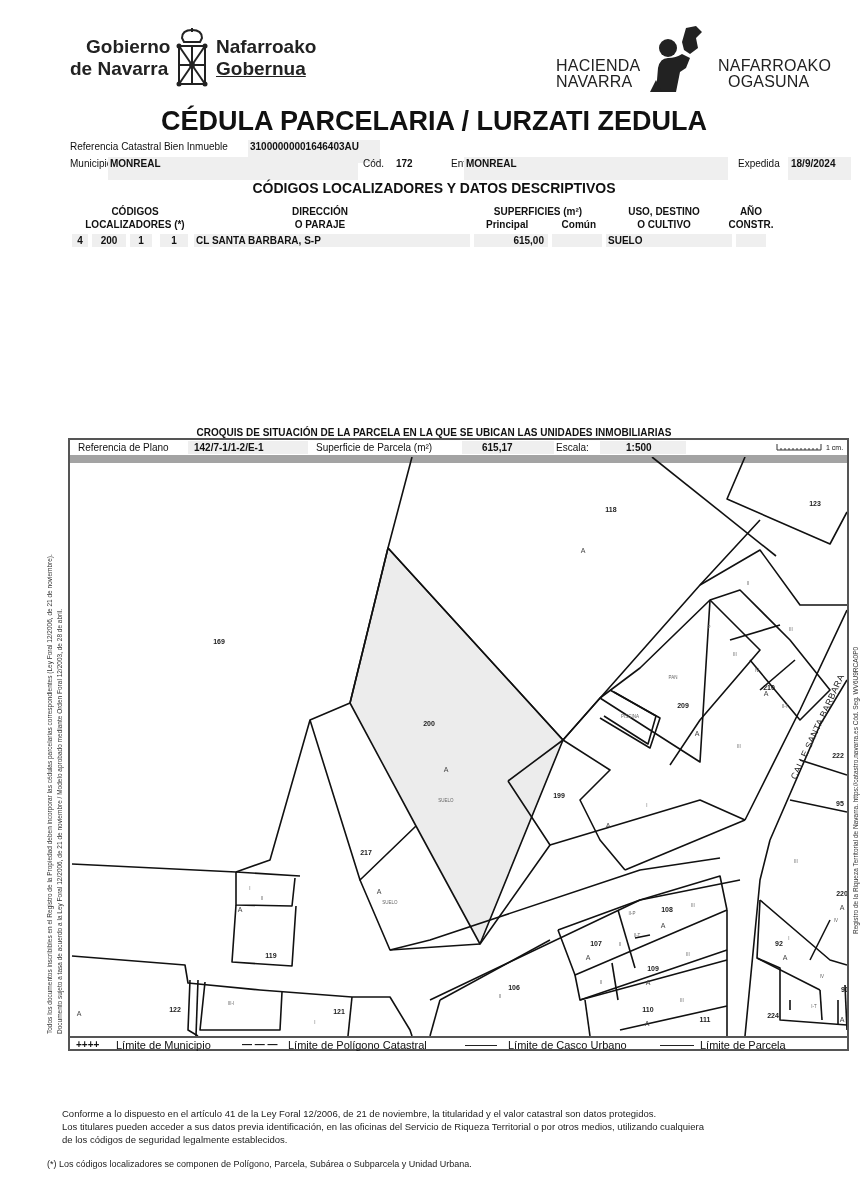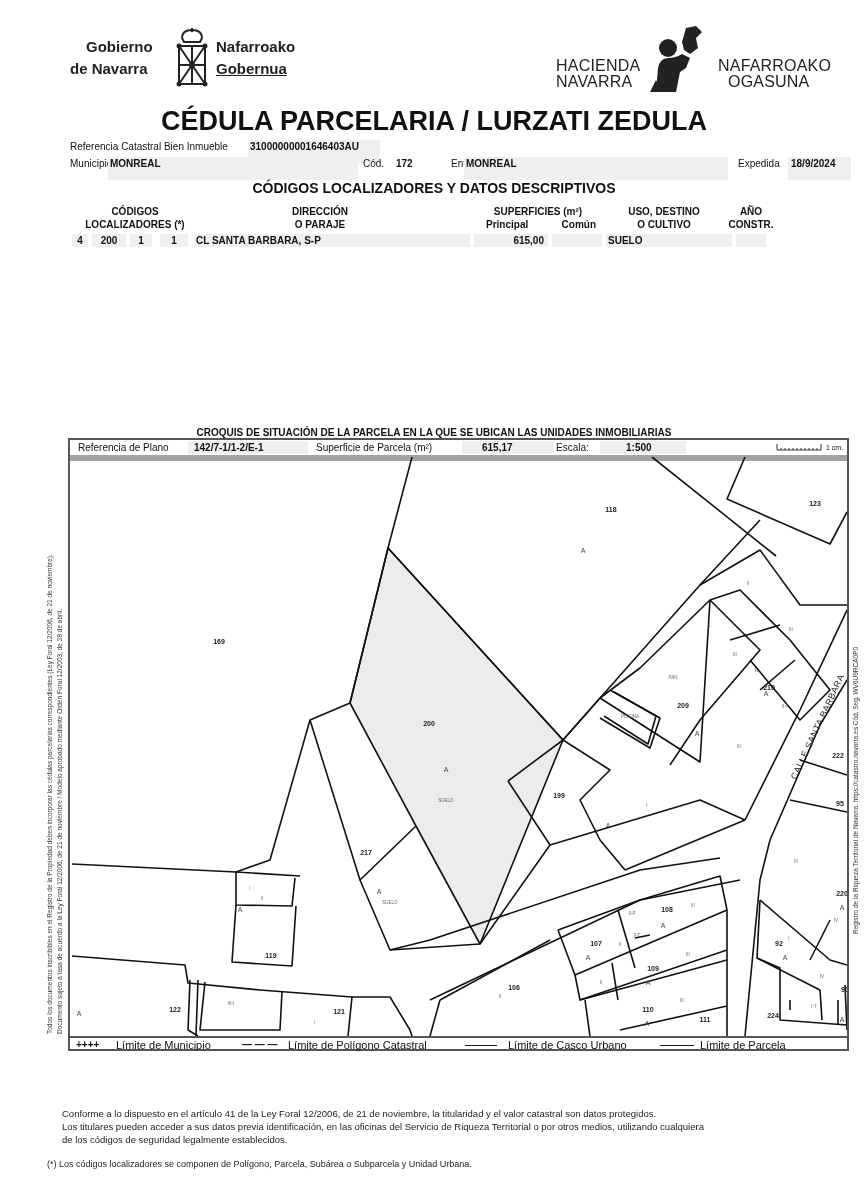--- a/index.html
+++ b/index.html
@@ -1,31 +1,31 @@
 <!DOCTYPE html>
 <html><head>
 <meta charset="utf-8">
 <style>
   html, body { margin:0; padding:0; background:#fff; }
   body { width:868px; height:1200px; position:relative; font-family:"Liberation Sans", sans-serif; color:#111; overflow:hidden; }
   .abs { position:absolute; }
   .logo-left { left:70px; top:28px; width:260px; height:62px; }
-  .logo-left .t { position:absolute; font-size:15px; font-weight:bold; color:#222; line-height:22px; }
+  .logo-left .t { position:absolute; font-size:19px; font-weight:bold; color:#222; line-height:22px; }
   .logo-right { left:548px; top:22px; width:300px; height:72px; }
   .logo-right .t { position:absolute; font-size:16px; color:#222; line-height:16px; letter-spacing:0.2px; }
   .main-title { left:0; width:868px; top:106px; text-align:center; font-size:27px; font-weight:bold; }
   .row { font-size:10px; line-height:13px; }
   .bar { background:#efefef; height:23px; }
   .b { font-weight:bold; }
   .sec-title { left:0; width:868px; top:180px; text-align:center; font-size:14px; font-weight:bold; }
   .hdr { font-size:10px; font-weight:bold; text-align:center; line-height:13px; }
   .cell { background:#efefef; height:13px; font-size:10px; font-weight:bold; line-height:13px; }
   .map-title { left:0; width:868px; top:427px; text-align:center; font-size:10px; font-weight:bold; }
   .map-frame { left:68px; top:438px; width:781px; height:613px; border:2px solid #555; box-sizing:border-box; }
-  .map-hdr { left:70px; top:440px; width:777px; height:15px; border-bottom:6px solid #a3a3a3; font-size:10px; line-height:15px; }
+  .map-hdr { left:70px; top:440px; width:777px; height:15px; border-bottom:8px solid #a3a3a3; font-size:10px; line-height:15px; }
   .legend { left:70px; top:1036px; width:777px; height:13px; border-top:2px solid #555; font-size:11px; line-height:14px; }
   .side-text { font-size:6.5px; color:#333; white-space:nowrap; transform-origin:left top; }
   .foot { left:62px; font-size:9.5px; line-height:12.5px; color:#222; }
   svg text { font-family:"Liberation Sans", sans-serif; }
 </style>
 </head>
 <body>
 
 <div class="abs logo-left">
   <span class="t" style="left:16px;top:8px;">Gobierno</span>

